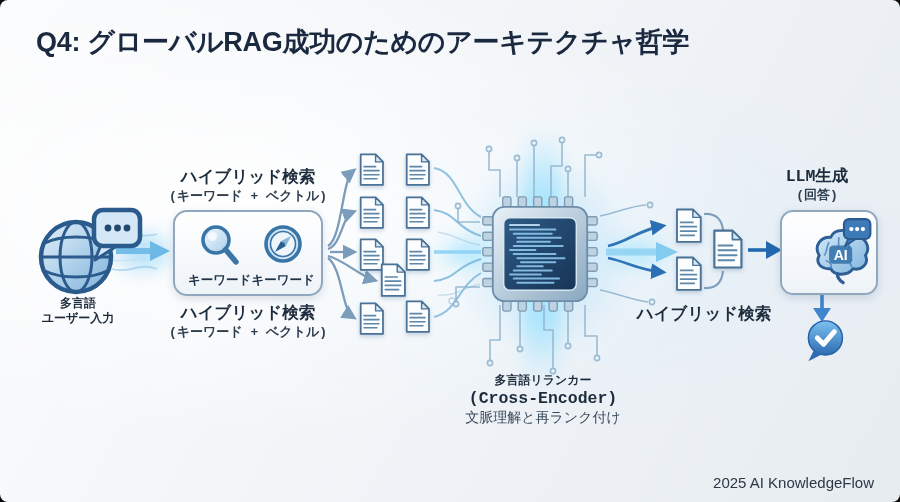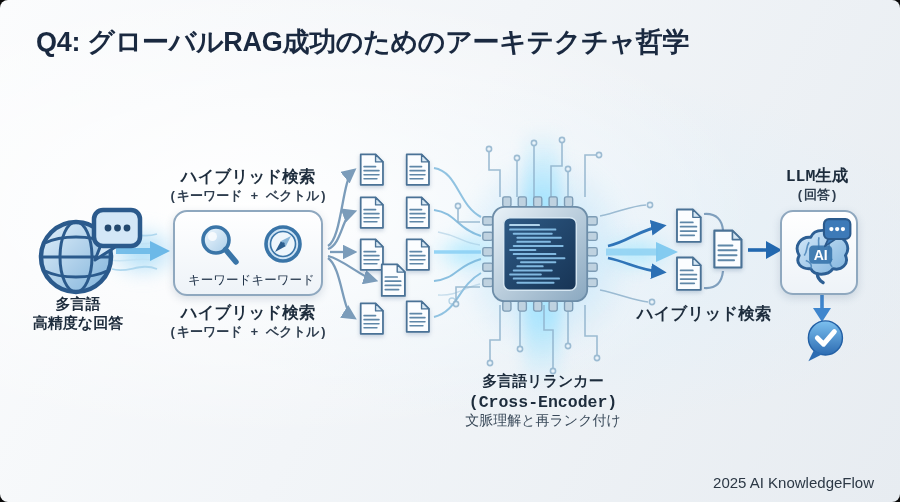--- a/index.html
+++ b/index.html
@@ -9,33 +9,33 @@
     background:
       radial-gradient(ellipse at 28% 42%, #ffffff 0%, rgba(255,255,255,0) 55%),
       radial-gradient(ellipse at 62% 50%, rgba(225,240,250,.8) 0%, rgba(225,240,250,0) 50%),
       linear-gradient(118deg,#fbfcfd 0%,#f2f5f8 45%,#e7ecf1 100%);
   }
   .abs{position:absolute;}
   .title{
     left:36px;top:24px;font-size:27px;font-weight:800;color:#1a2940;letter-spacing:-.3px;
   }
   .lbl{color:#1d2c3c;text-align:center;line-height:1.25;font-family:Liberation Mono, monospace;}
-  .lbl .b1{font-size:15px;font-weight:800;}
+  .lbl .b1{font-size:12px;font-weight:800;}
   .lbl .b2{font-size:16.5px;font-weight:800;}
   .lbl .sub{font-size:13px;font-weight:700;color:#2e3d4e;}
   .lbl .desc{font-size:14px;font-weight:400;color:#3a4a5a;}
   .panel{
     border:2.5px solid #8fa8bf;border-radius:14px;
     background:linear-gradient(180deg,#ffffff 0%,#eef3f8 100%);
     box-shadow:0 3px 8px rgba(60,90,120,.18), inset 0 1px 0 #fff;
   }
   .hybrid-box{left:173px;top:210px;width:150px;height:86px;display:flex;align-items:flex-start;justify-content:space-between;padding:11px 13px 0 13px;box-sizing:border-box;}
   .hcol{display:flex;flex-direction:column;align-items:center;gap:3px;}
-  .hcol .small{font-size:12.5px;font-weight:400;color:#22344a;white-space:nowrap;}
-  .llm-box{left:780px;top:210px;width:74px;height:81px;border-radius:13px;display:flex;align-items:center;justify-content:center;}
+  .hcol .small{font-size:12.5px;font-weight:700;color:#22344a;white-space:nowrap;}
+  .llm-box{left:780px;top:210px;width:74px;height:81px;border-radius:13px;display:flex;align-items:center;justify-content:center;padding-left:20px;}
   .doc{filter:drop-shadow(0 2px 2px rgba(70,100,140,.28));}
   .glow{position:absolute;pointer-events:none;filter:blur(8px);}
   .g-input{left:104px;top:224px;width:78px;height:56px;background:radial-gradient(ellipse,rgba(130,205,245,.75),rgba(130,205,245,0) 70%);}
   .g-chip{left:455px;top:152px;width:180px;height:205px;background:radial-gradient(ellipse,rgba(140,210,250,.55),rgba(140,210,250,0) 70%);}
   .g-beam{left:524px;top:128px;width:36px;height:258px;filter:blur(7px);background:linear-gradient(180deg,rgba(150,225,255,0) 0%,rgba(150,225,255,.75) 30%,rgba(190,240,255,.85) 50%,rgba(150,225,255,.7) 72%,rgba(150,225,255,0) 100%);}
   .g-inflow{left:432px;top:234px;width:70px;height:38px;background:radial-gradient(ellipse,rgba(160,230,255,.9),rgba(160,230,255,0) 72%);}
   .g-outflow{left:598px;top:234px;width:78px;height:38px;background:radial-gradient(ellipse,rgba(160,230,255,.85),rgba(160,230,255,0) 72%);}
   .credit{font-size:15px;color:#2c3845;margin-top:11px;}
   svg text{font-family:"Liberation Sans","DejaVu Sans",sans-serif;}
 </style>
@@ -197,21 +197,21 @@
     <path d="M9 39 C25 31,55 31,71 39" fill="none" stroke="#2b5a8c" stroke-width="3"></path>
     <path d="M9 67 C25 75,55 75,71 67" fill="none" stroke="#2b5a8c" stroke-width="3"></path>
     <polygon points="66,38 59,56 84,40" fill="#d3e7f7" stroke="#2b5a8c" stroke-width="3" stroke-linejoin="round"></polygon>
     <rect x="58" y="6" width="46" height="36" rx="9" fill="#d3e7f7" stroke="#2b5a8c" stroke-width="4.5"></rect>
     <circle cx="72" cy="24" r="3.4" fill="#23496f"></circle>
       <circle cx="81.5" cy="24" r="3.4" fill="#23496f"></circle>
       <circle cx="91" cy="24" r="3.4" fill="#23496f"></circle>
   </svg>
   <div class="abs lbl" style="left:8px;top:297px;width:140px">
     <div class="b1">多言語</div>
-    <div class="b1">高精度な回答</div>
+    <div class="b1">ユーザー入力</div>
   </div>
 
   
   <div class="abs lbl" style="left:166px;top:168px;width:164px">
     <div class="b2">ハイブリッド検索</div>
     <div class="sub">(キーワード + ベクトル)</div>
   </div>
 
   <div class="abs panel hybrid-box">
     <div class="hcol">

